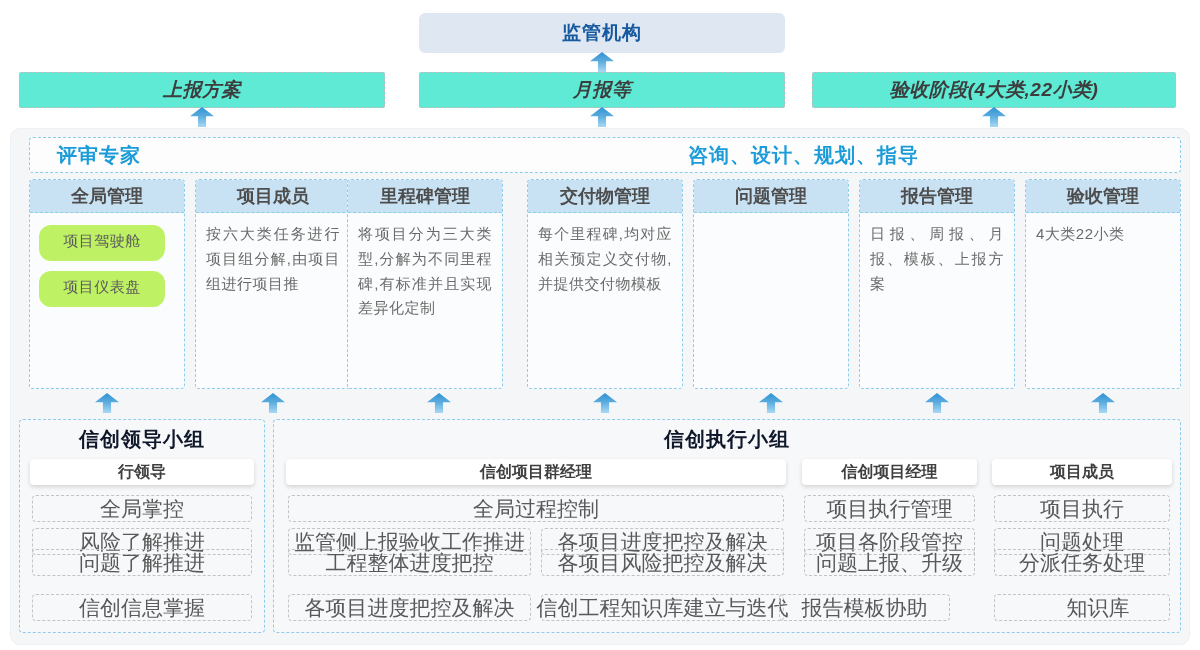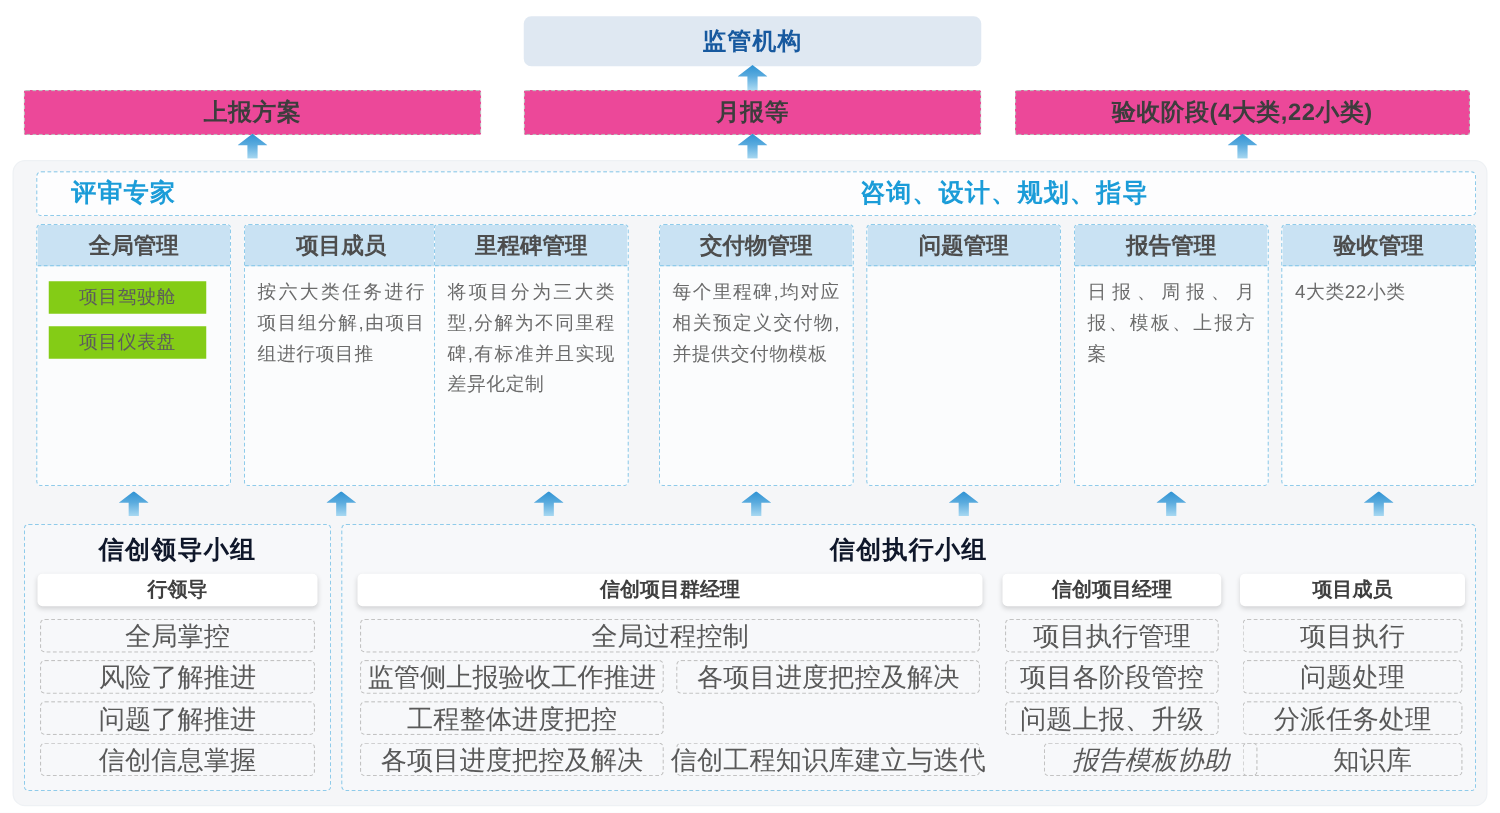--- a/index.html
+++ b/index.html
@@ -6,23 +6,23 @@
   html,body { width:1200px; height:650px; background:#ffffff;
     font-family:"Liberation Sans","DejaVu Sans",sans-serif; }
   #canvas { position:relative; width:1200px; height:650px; background:#ffffff; overflow:hidden; }
 
   
   .reg-box { position:absolute; left:419px; top:13px; width:366px; height:40px;
     background:#dfe8f2; border-radius:6px; color:#17599f; font-size:19px; font-weight:bold;
     display:flex; align-items:center; justify-content:center; letter-spacing:1px; }
 
   
-  .out-box { position:absolute; top:72px; height:36px; background:#ec4899;
+  .out-box { position:absolute; top:72px; height:36px; background:#5eead4;
     border:1px dashed #bdbdbd; border-radius:2px; color:#3d3d3d; font-size:19px; font-weight:bold;
-    display:flex; align-items:center; justify-content:center; letter-spacing:0.5px; }
+    display:flex; align-items:center; justify-content:center; letter-spacing:0.5px;font-style:italic; }
 
   
   .up-arrow { position:absolute; width:24px; height:20px;
     background:linear-gradient(to bottom,#2e92d3 0%,#5aabde 45%,#a9d9f2 100%);
     clip-path:polygon(50% 0,100% 46%,67% 46%,67% 100%,33% 100%,33% 46%,0 46%); }
 
   
   .panel { position:absolute; left:10px; top:128px; width:1180px; height:517px;
     background:#f5f6f8; border:1px solid #eef1f4; border-radius:10px; }
 
@@ -32,34 +32,34 @@
   .strip-label { position:absolute; top:0; height:34px; line-height:34px;
     color:#1b9cd8; font-size:20px; font-weight:bold; letter-spacing:1px; white-space:nowrap; }
 
   
   .col { position:absolute; top:50px; width:156px; height:210px; background:#fbfcfd; overflow:hidden; }
   .col-header { height:33px; background:#c9e2f3; border-bottom:1px dashed #8fcbea;
     color:#4d4d4d; font-size:18px; font-weight:bold; display:flex; align-items:center; justify-content:center; }
   .col-body { padding:9px 10px; color:#6b6b6b; font-size:15px; line-height:1.65;
     text-align:justify; letter-spacing:0.5px; }
   .col-body p + p { margin-top:12px; }
-  .mini-box { width:126px; height:26px; margin:2px 0 10px 0; background:#84cc16; border-radius:0;
+  .mini-box { width:126px; height:36px; margin:2px 0 10px 0; background:#bef264; border-radius:12px;
     color:#5c5c5c; font-size:15px; display:flex; align-items:center; justify-content:center; }
 
   
   .group { position:absolute; top:290px; height:214px; background:#f7f8fa; }
   .group-title { position:absolute; top:6px; left:0; right:0; text-align:center;
     color:#0f172a; font-size:20px; font-weight:bold; letter-spacing:1px; }
   .role-pill { position:absolute; top:39px; height:26px; background:#ffffff; border-radius:4px;
     box-shadow:0 2px 4px rgba(0,0,0,0.15); color:#3f3f3f; font-size:16px; font-weight:bold;
     display:flex; align-items:center; justify-content:center; }
   .item { position:absolute; height:27px; border:1px dashed #c3c3c3; border-radius:4px;
     color:#595959; font-size:21px; display:flex; align-items:center; justify-content:center;
     background:transparent; white-space:nowrap; }
-  .r1 { top:75px; } .r2 { top:108px; } .r3 { top:141px; } .r4 { top:174px; }
+  .r1 { top:75px; } .r2 { top:108px; } .r3 { top:129px; } .r4 { top:174px; }
 </style>
 </head>
 <body>
 
 <div id="canvas">
 
   <div class="reg-box">监管机构</div>
   <div class="up-arrow" style="left:590px; top:52px;"></div>
 
   <div class="out-box" style="left:19px; width:366px;">上报方案</div>
@@ -70,21 +70,21 @@
   <div class="up-arrow" style="left:590px; top:107px;"></div>
   <div class="up-arrow" style="left:982px; top:107px;"></div>
 
   <div class="panel">
 
     <div class="expert-strip blue-dash">
       <span class="strip-label" style="left:27px;">评审专家</span>
       <span class="strip-label" style="left:658px;">咨询、设计、规划、指导</span>
     </div>
 
-    <div class="col blue-dash" style="left:18px;">
+    <div class="col blue-dash" style="left:18px;font-family:Liberation Mono, monospace;">
       <div class="col-header">全局管理</div>
       <div class="col-body" style="padding:10px 9px;">
         <div class="mini-box">项目驾驶舱</div>
         <div class="mini-box">项目仪表盘</div>
       </div>
     </div>
 
     <div class="col blue-dash" style="left:184px;">
       <div class="col-header">项目成员</div>
       <div class="col-body">
@@ -143,27 +143,28 @@
 
     <div class="group blue-dash" style="left:262px; width:908px;">
       <div class="group-title">信创执行小组</div>
 
       <div class="role-pill" style="left:12px; width:500px;">信创项目群经理</div>
       <div class="item r1" style="left:14px; width:496px;">全局过程控制</div>
       <div class="item r2" style="left:14px; width:243px;">监管侧上报验收工作推进</div>
       <div class="item r3" style="left:14px; width:243px;">工程整体进度把控</div>
       <div class="item r4" style="left:14px; width:243px;">各项目进度把控及解决</div>
       <div class="item r2" style="left:267px; width:243px;">各项目进度把控及解决</div>
+      <div class="item r3" style="left:267px; width:243px;">各项目风险把控及解决</div>
       <div class="item r4" style="left:267px; width:243px;">信创工程知识库建立与迭代</div>
 
       <div class="role-pill" style="left:528px; width:175px;">信创项目经理</div>
       <div class="item r1" style="left:530px; width:171px;">项目执行管理</div>
       <div class="item r2" style="left:530px; width:171px;">项目各阶段管控</div>
       <div class="item r3" style="left:530px; width:171px;">问题上报、升级</div>
-      <div class="item r4" style="left:561px; width:171px;font-style:italic;">报告模板协助</div>
+      <div class="item r4" style="left:505px; width:171px;">报告模板协助</div>
 
       <div class="role-pill" style="left:718px; width:180px;">项目成员</div>
       <div class="item r1" style="left:720px; width:176px;text-align:center;">项目执行</div>
       <div class="item r2" style="left:720px; width:176px;">问题处理</div>
       <div class="item r3" style="left:720px; width:176px;">分派任务处理</div>
       <div class="item r4" style="left:720px; width:176px;padding-left:32px;">知识库</div>
     </div>
 
   </div>
 </div>

